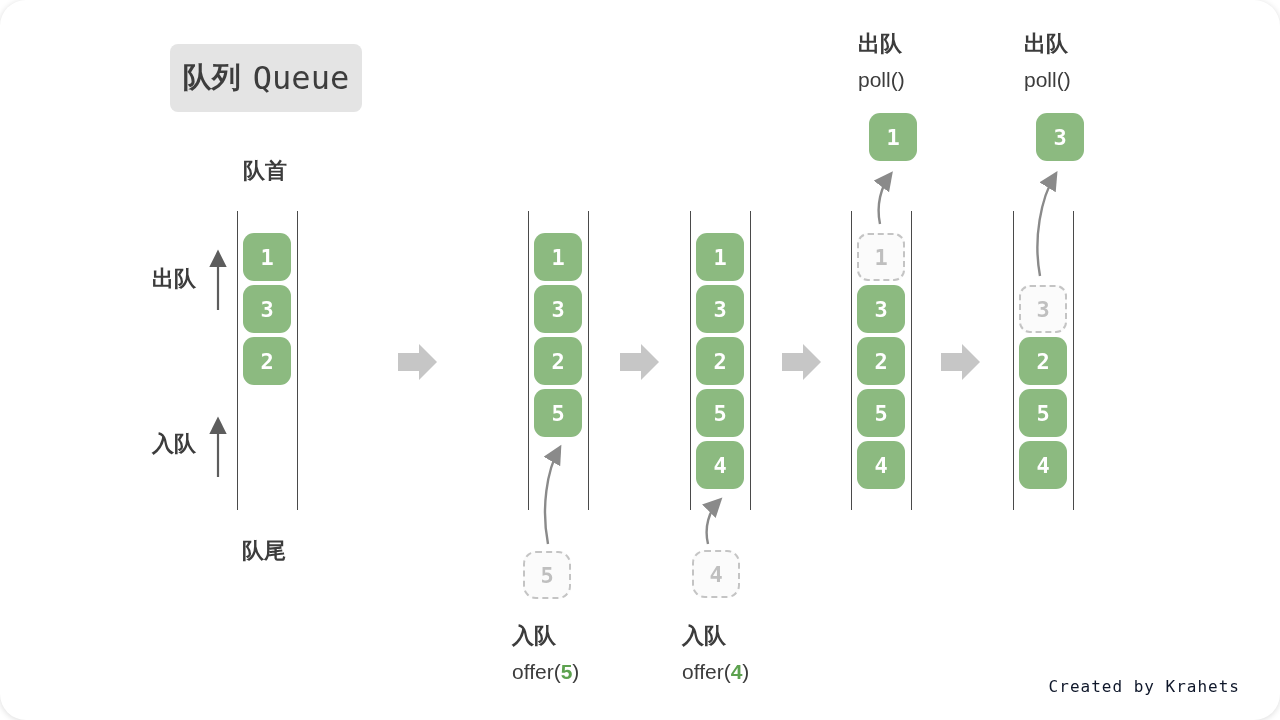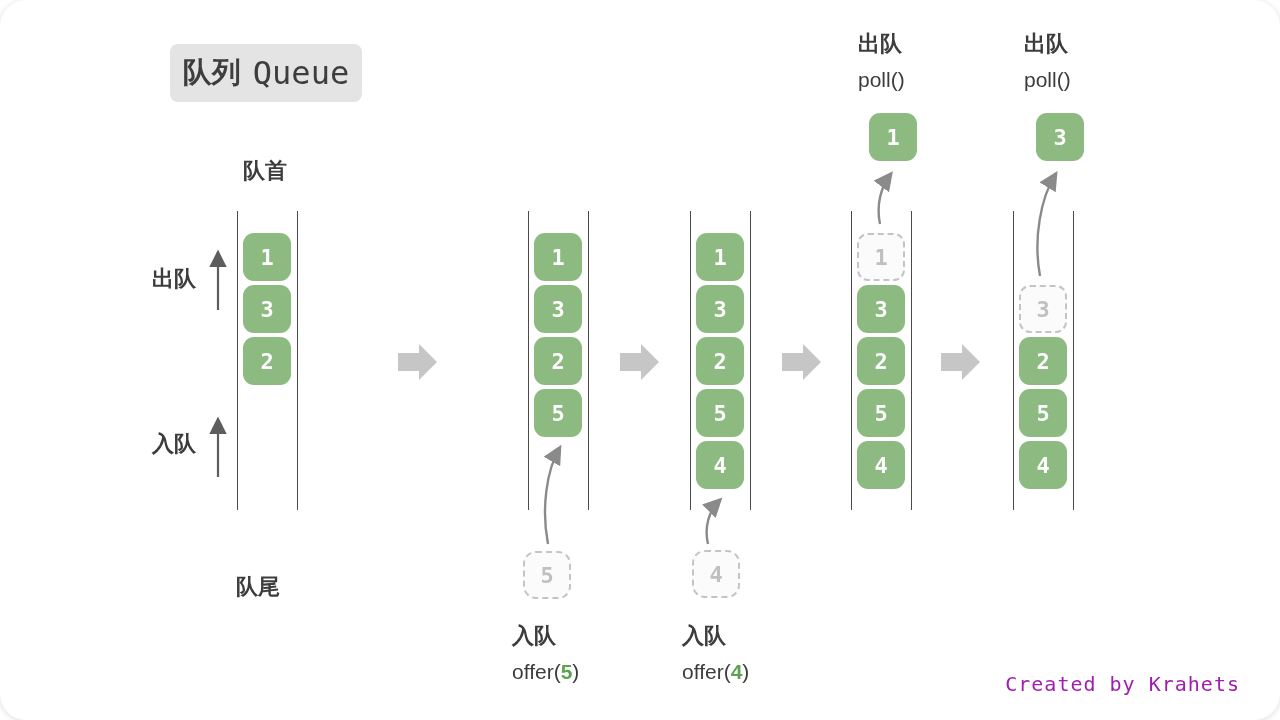--- a/index.html
+++ b/index.html
@@ -17,21 +17,21 @@
     background: #ffffff;
     border-radius: 26px;
     box-shadow: 0 1px 6px rgba(0,0,0,0.14);
     overflow: hidden;
     box-sizing: border-box;
   }
   
   .badge {
     position: absolute;
     left: 170px; top: 44px;
-    width: 192px; height: 58px;
+    width: 192px; height: 68px;
     background: #e4e4e4;
     border-radius: 8px;
     display: flex;
     align-items: center;
     justify-content: center;
     gap: 12px;
     color: #3d3d3d;
   }
   .badge .zh { font-size: 29px; font-weight: bold; }
   .badge .en { font-size: 32px; font-family: "DejaVu Sans Mono", monospace; text-align: center; }
@@ -134,37 +134,37 @@
     height: 720px;
     pointer-events: none;
   }
 
   
   .watermark {
     position: absolute;
     right: 40px;
     bottom: 24px;
     font-family: "DejaVu Sans Mono", monospace;
-    font-size: 20px;
-    color: #a21caf;
+    font-size: 16px;
+    color: #0f172a;
     letter-spacing: 1px;
   }
 </style>
 </head>
 <body>
 
 <div class="canvas">
 
   <div class="badge">
     <span class="zh">队列</span>
     <span class="en">Queue</span>
   </div>
 
   <div class="cn-label" style="left:243px; top:156px;text-align:center;">队首</div>
-  <div class="cn-label" style="left:236px; top:536px;margin-top:36px;">队尾</div>
+  <div class="cn-label" style="left:242px; top:536px;">队尾</div>
   <div class="cn-label" style="left:152px; top:264px;">出队</div>
   <div class="cn-label" style="left:152px; top:429px;">入队</div>
 
   <div class="queue" style="left:237px;">
     <div class="slot solid r1">1</div>
     <div class="slot solid r2">3</div>
     <div class="slot solid r3">2</div>
   </div>
 
   <div class="queue" style="left:528px;">

